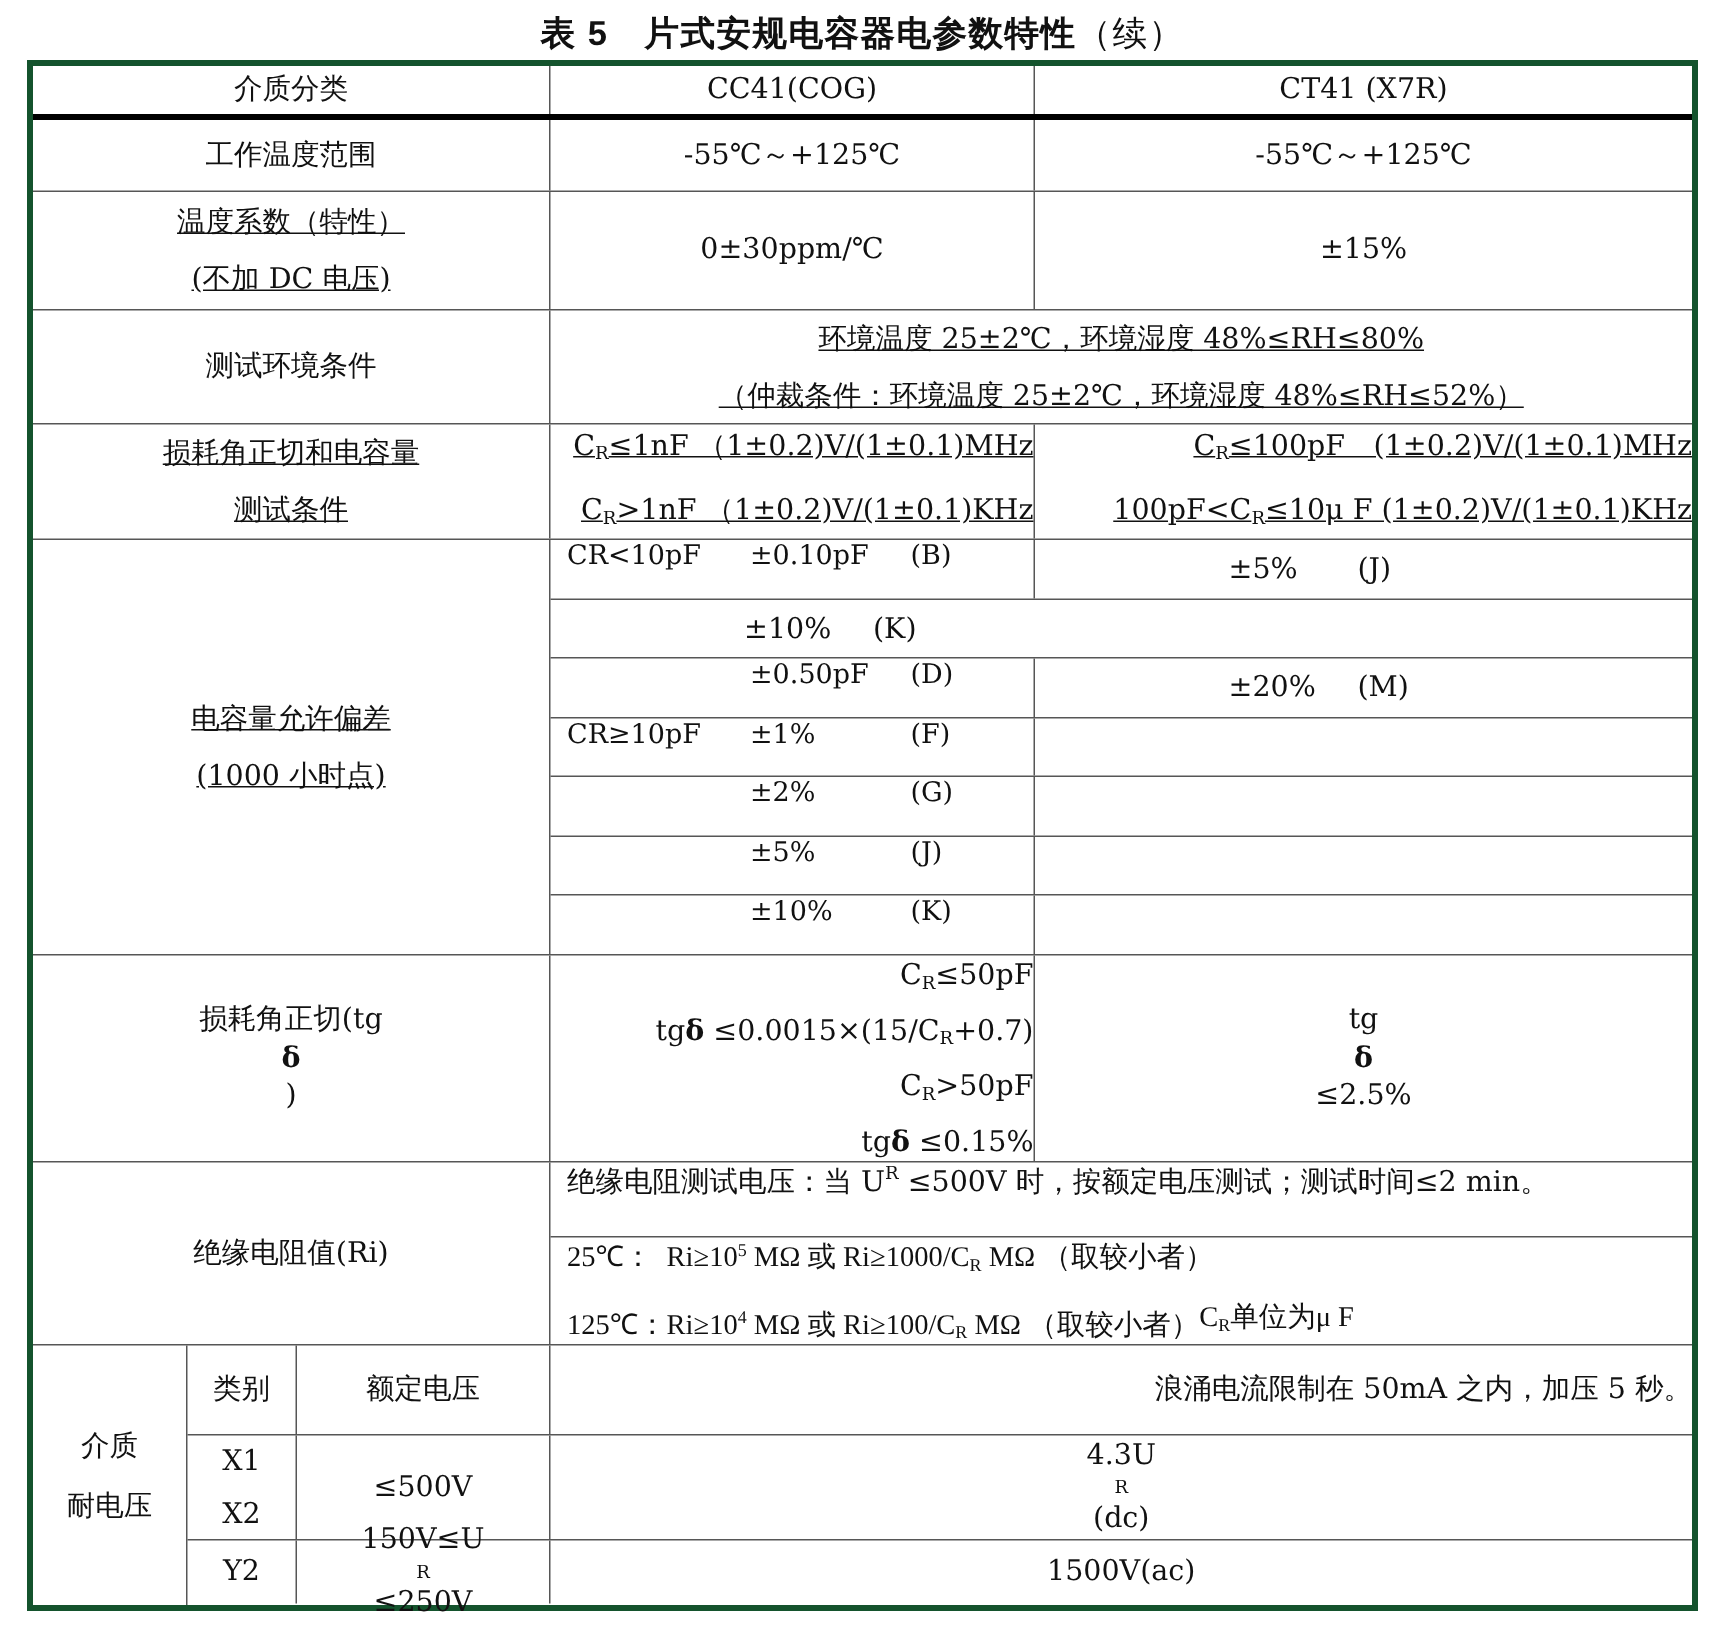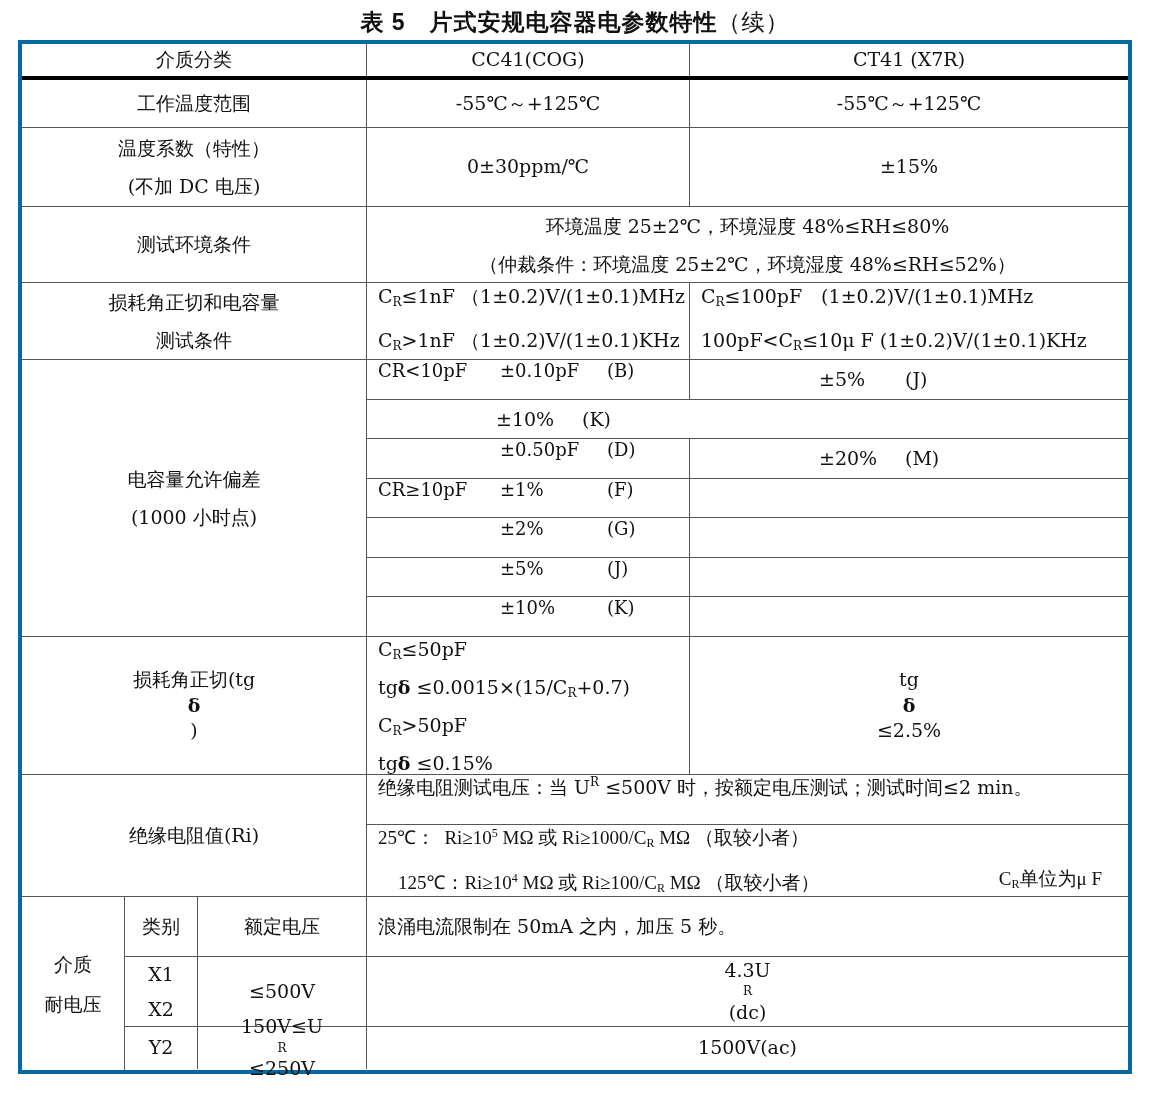--- a/index.html
+++ b/index.html
@@ -10,54 +10,54 @@
     color:#111;
   }
   .title-bar {
     width:1150px; text-align:center; padding-top:7px; height:40px;
     font-family:"Liberation Sans","DejaVu Sans",sans-serif;
     font-size:23px; font-weight:bold; letter-spacing:1px;
   }
   .title-suffix { font-weight:400; font-family:"DejaVu Serif","Liberation Serif",serif; }
   .frame {
     position:absolute; left:18px; top:40px;
-    width:1114px; border:4px solid #0369a1; background:#fff;
+    width:1114px; border:4px solid #14532d; background:#fff;
   }
   .row { display:flex; width:1106px; }
   .cell {
     display:flex; flex-direction:column; justify-content:center; align-items:center;
     font-size:19px; line-height:1.35;
   }
-  .cell.left { align-items:flex-start; padding-left:11px; }
+  .cell.left { align-items:flex-end; padding-left:11px; }
   .br { border-right:1px solid #565656; }
   .bb { border-bottom:1px solid #565656; }
   .bb-thick { border-bottom:4px solid #000; }
   .c1 { width:345px; }
   .c2 { width:323px; }
   .c3 { width:438px; }
   .pre { white-space:pre; }
-  .lh38 { line-height:38px; }
+  .lh38 { line-height:38px;text-decoration:underline; }
   .lh32 { line-height:32px; }
   .lh34 { line-height:35px; }
   .v-sub { font-size:12px; vertical-align:-3px; }
   .v-sup { font-size:12px; vertical-align:7px; }
   .v-b   { font-weight:bold; }
   
   .tol-right { width:761px; display:flex; flex-direction:column; }
   .tol-row { display:flex; flex:1 1 0; }
   .tol-c2 { width:323px; display:flex; align-items:flex-start; padding-left:11px; font-size:18px; }
   .tol-c3 { width:438px; display:flex; align-items:center; padding-left:129px; font-size:19px; }
   .tol-cond { width:122px; display:inline-block; }
   .tol-val  { width:107px; display:inline-block; }
   .tol-val3 { width:86px; display:inline-block; }
   
   .ins-right { width:761px; display:flex; flex-direction:column; }
   .ins-a { height:50px; display:flex; align-items:flex-start; padding-left:11px; font-size:19px; }
   .ins-b { height:71px; display:flex; flex-direction:column; justify-content:center; padding-left:11px; font-size:19px;font-family:Liberation Serif, serif; }
-  .ins-line2 { display:flex; justify-content:space-between; padding-right:26px;margin-left:20px; }
+  .ins-line2 { display:flex; padding-right:26px; }
   
   .wd-label { width:110px; }
   .wd-right { width:1003px; display:flex; flex-direction:column; }
   .wd-row { display:flex; }
   .wd-type { width:73px; }
   .wd-volt { width:169px; }
   .wd-val  { width:761px; }
 </style>
 </head>
 <body>

